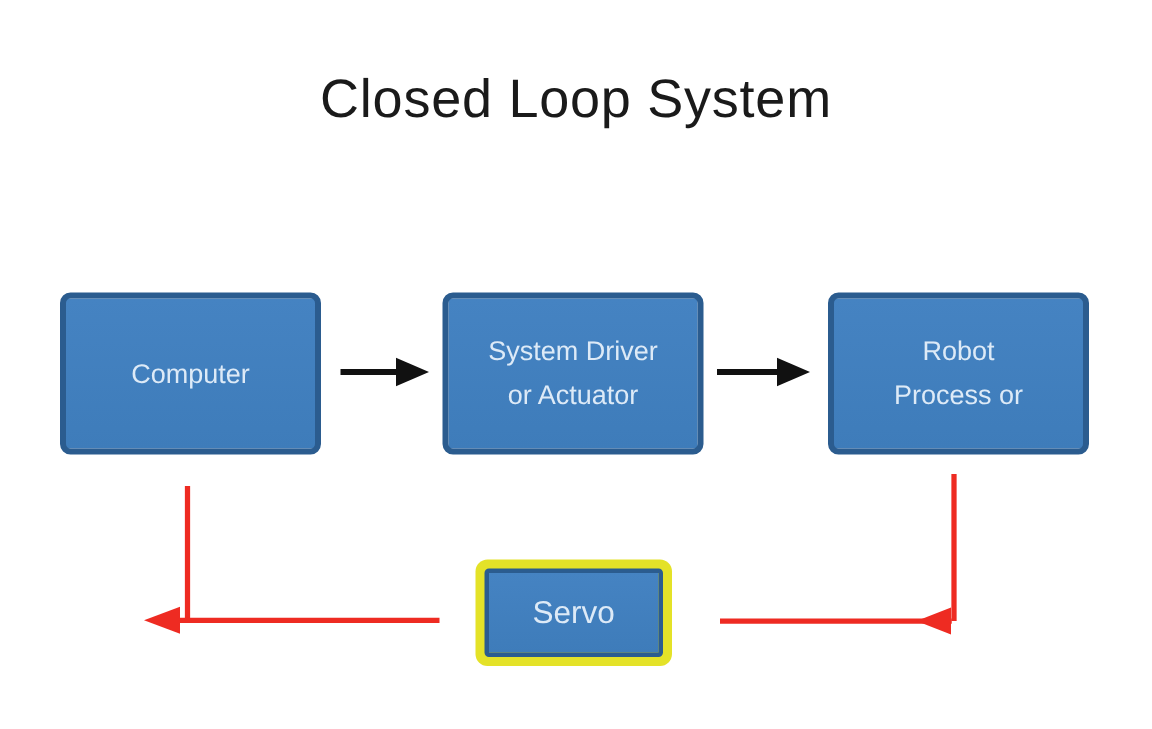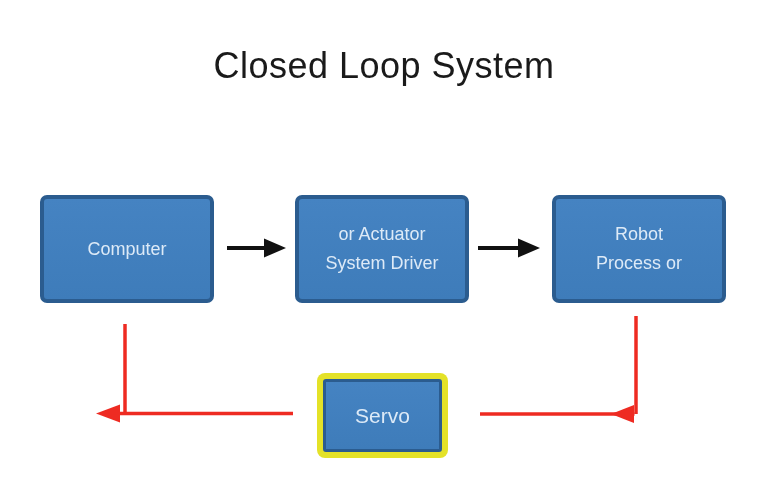--- a/index.html
+++ b/index.html
@@ -61,21 +61,21 @@
     line-height: 29px;
   }
   .node-1 { left: 40px; }
   .node-2 { left: 295px; }
   .node-3 { left: 552px; }
   .servo-outer {
     position: absolute;
     left: 317px;
     top: 373px;
     width: 131px;
-    height: 85px;
+    height: 71px;
     background: var(--servo_highlight);
     border-radius: 8px;
     padding: 6px;
   }
   .servo-inner {
     width: 100%;
     height: 100%;
     background: linear-gradient(180deg, var(--node_fill_light), var(--node_fill));
     border: 3px solid var(--node_border);
     border-radius: 3px;
@@ -120,22 +120,22 @@
       <line class="red-line" x1="293" y1="413.5" x2="112" y2="413.5"></line>
       <polygon class="red-head" points="96,413.5 120,404.5 120,422.5"></polygon>
     </g>
   </svg>
 
   <div class="node node-1">
     <span>Computer</span>
   </div>
 
   <div class="node node-2">
+    <span>System Driver</span>
     <span>or Actuator</span>
-    <span>System Driver</span>
   </div>
 
   <div class="node node-3">
     <span>Robot</span>
     <span>Process or</span>
   </div>
 
   <div class="servo-outer">
     <div class="servo-inner">
       <span>Servo</span>

